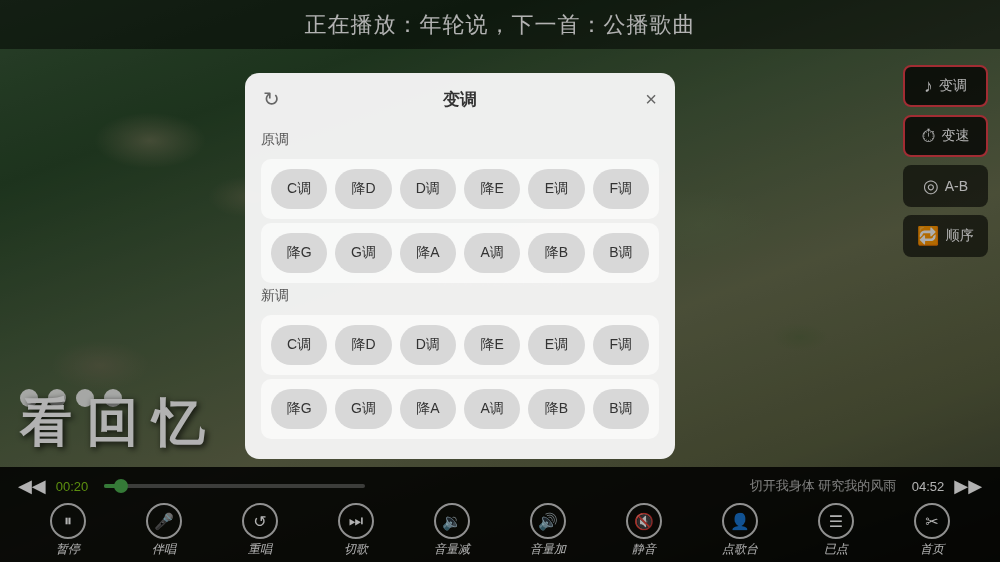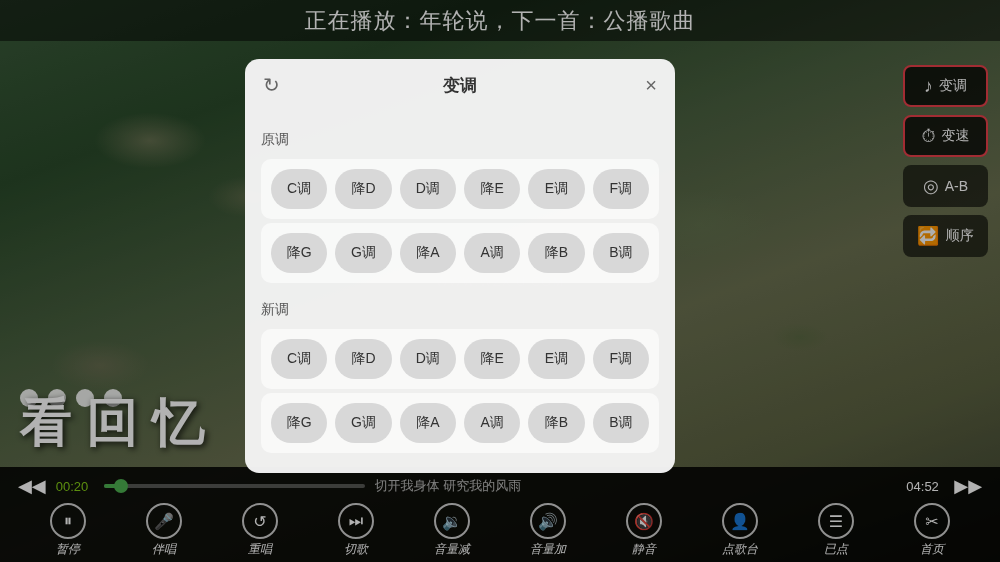--- a/index.html
+++ b/index.html
@@ -35,21 +35,21 @@
         radial-gradient(ellipse 120px 60px at 50% 70%, rgba(60,80,50,0.4) 0%, transparent 70%),
         radial-gradient(ellipse 70px 35px at 10% 65%, rgba(140,120,100,0.35) 0%, transparent 70%);
     }
 
     
     #top-bar {
       position: absolute;
       top: 0;
       left: 0;
       right: 0;
-      height: 41px;
+      height: 49px;
       background: rgba(0,0,0,0.5);
       display: flex;
       align-items: center;
       justify-content: center;
       z-index: 10;
     }
 
     #top-title {
       color: white;
       font-size: 22px;
@@ -150,29 +150,30 @@
       width: 14px;
       height: 14px;
       border-radius: 50%;
       background: #4CAF50;
     }
 
     #lyrics-scroll {
       color: rgba(255,255,255,0.7);
       font-size: 13px;
       flex: 2;
-      text-align: left;
+      text-align: right;
       overflow: hidden;
       white-space: nowrap;
     }
 
     #time-total {
       color: white;
       font-size: 13px;
       min-width: 38px;
+      text-align: right;
     }
 
     #forward-btn {
       color: white;
       font-size: 18px;
       cursor: pointer;
     }
 
     
     #buttons-row {
@@ -301,21 +302,21 @@
     }
 
     #modal-body {
       padding: 6px 16px 16px;
     }
 
     .section-title {
       font-size: 14px;
       color: #555;
       margin-bottom: 10px;
-      margin-top: 18px;
+      margin-top: 4px;
     }
 
     .key-grid {
       display: grid;
       grid-template-columns: repeat(6, 1fr);
       gap: 8px;
       margin-bottom: 4px;
       background: rgba(255,255,255,0.6);
       border-radius: 10px;
       padding: 10px;

